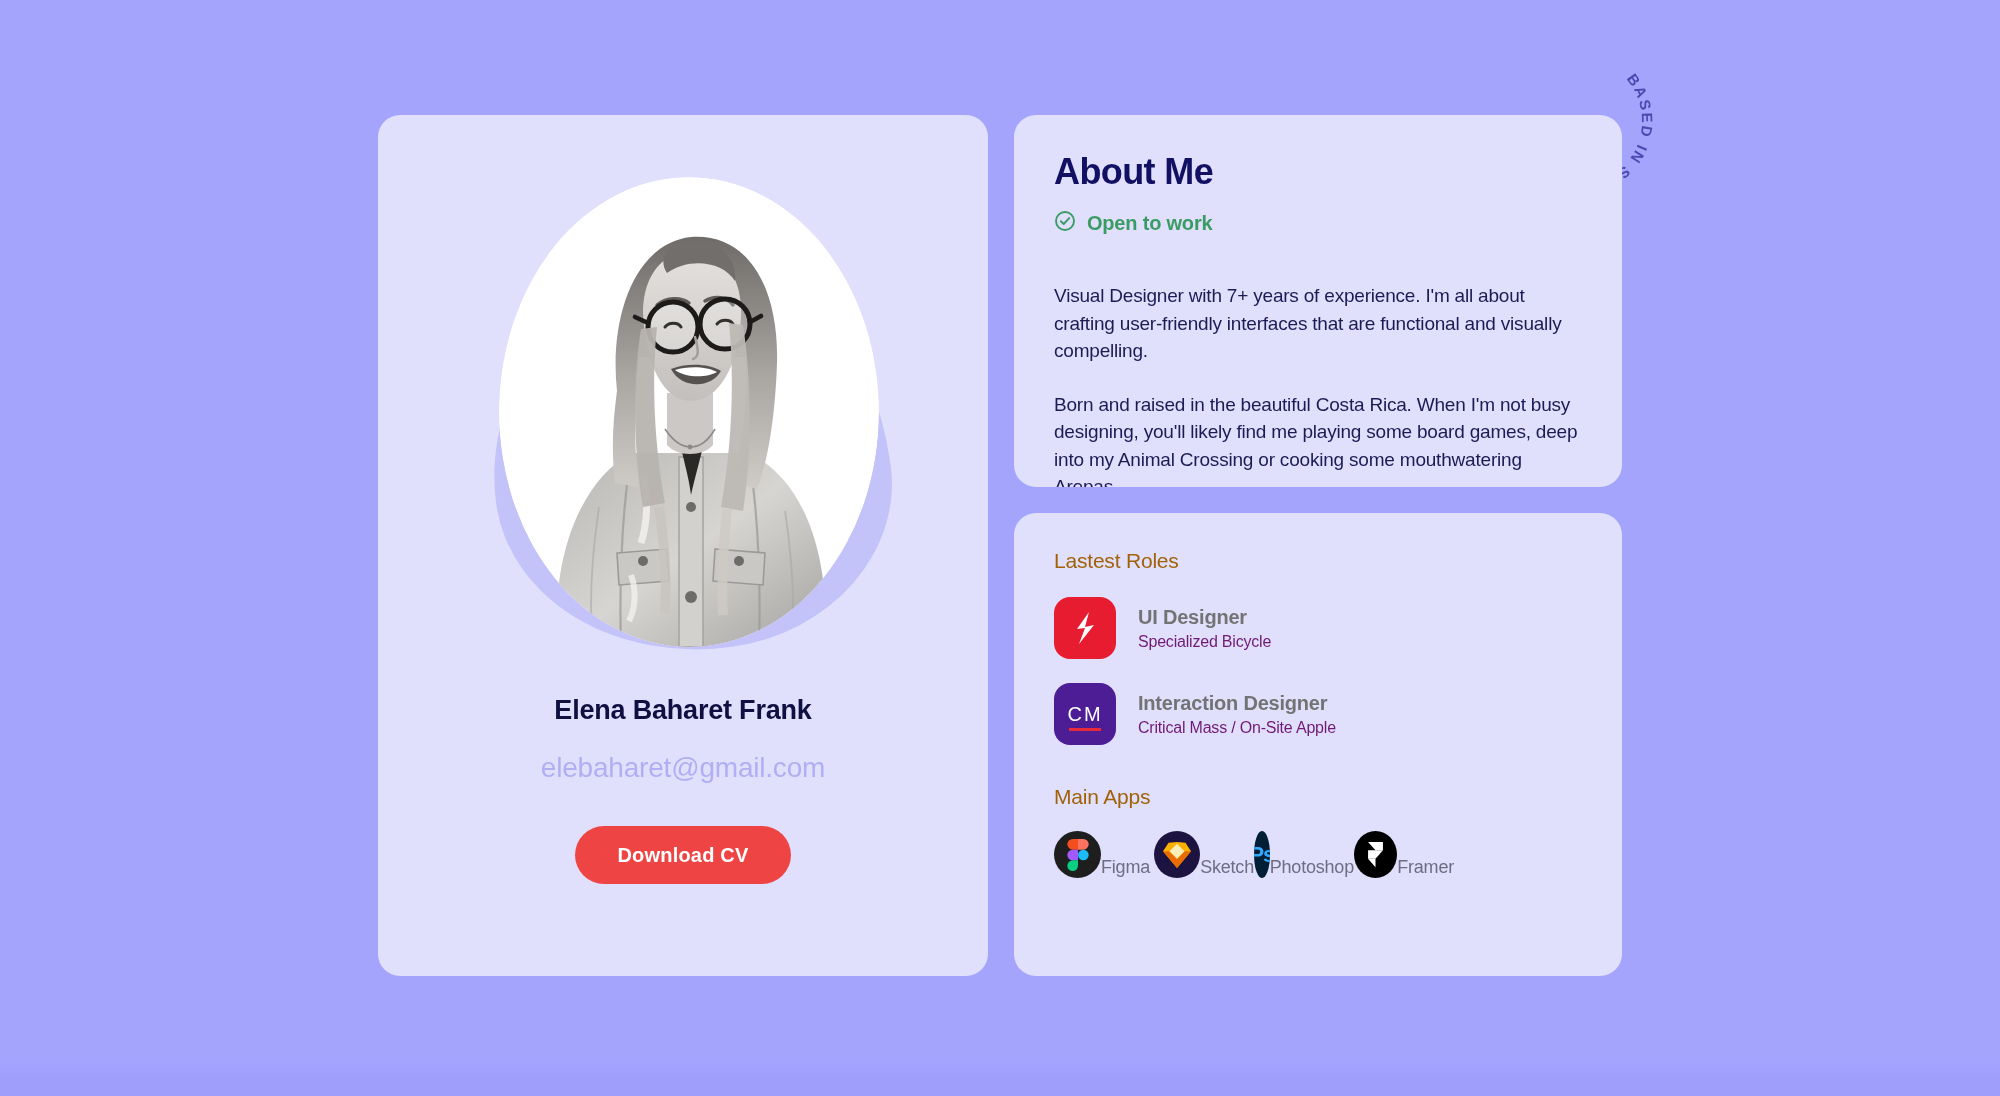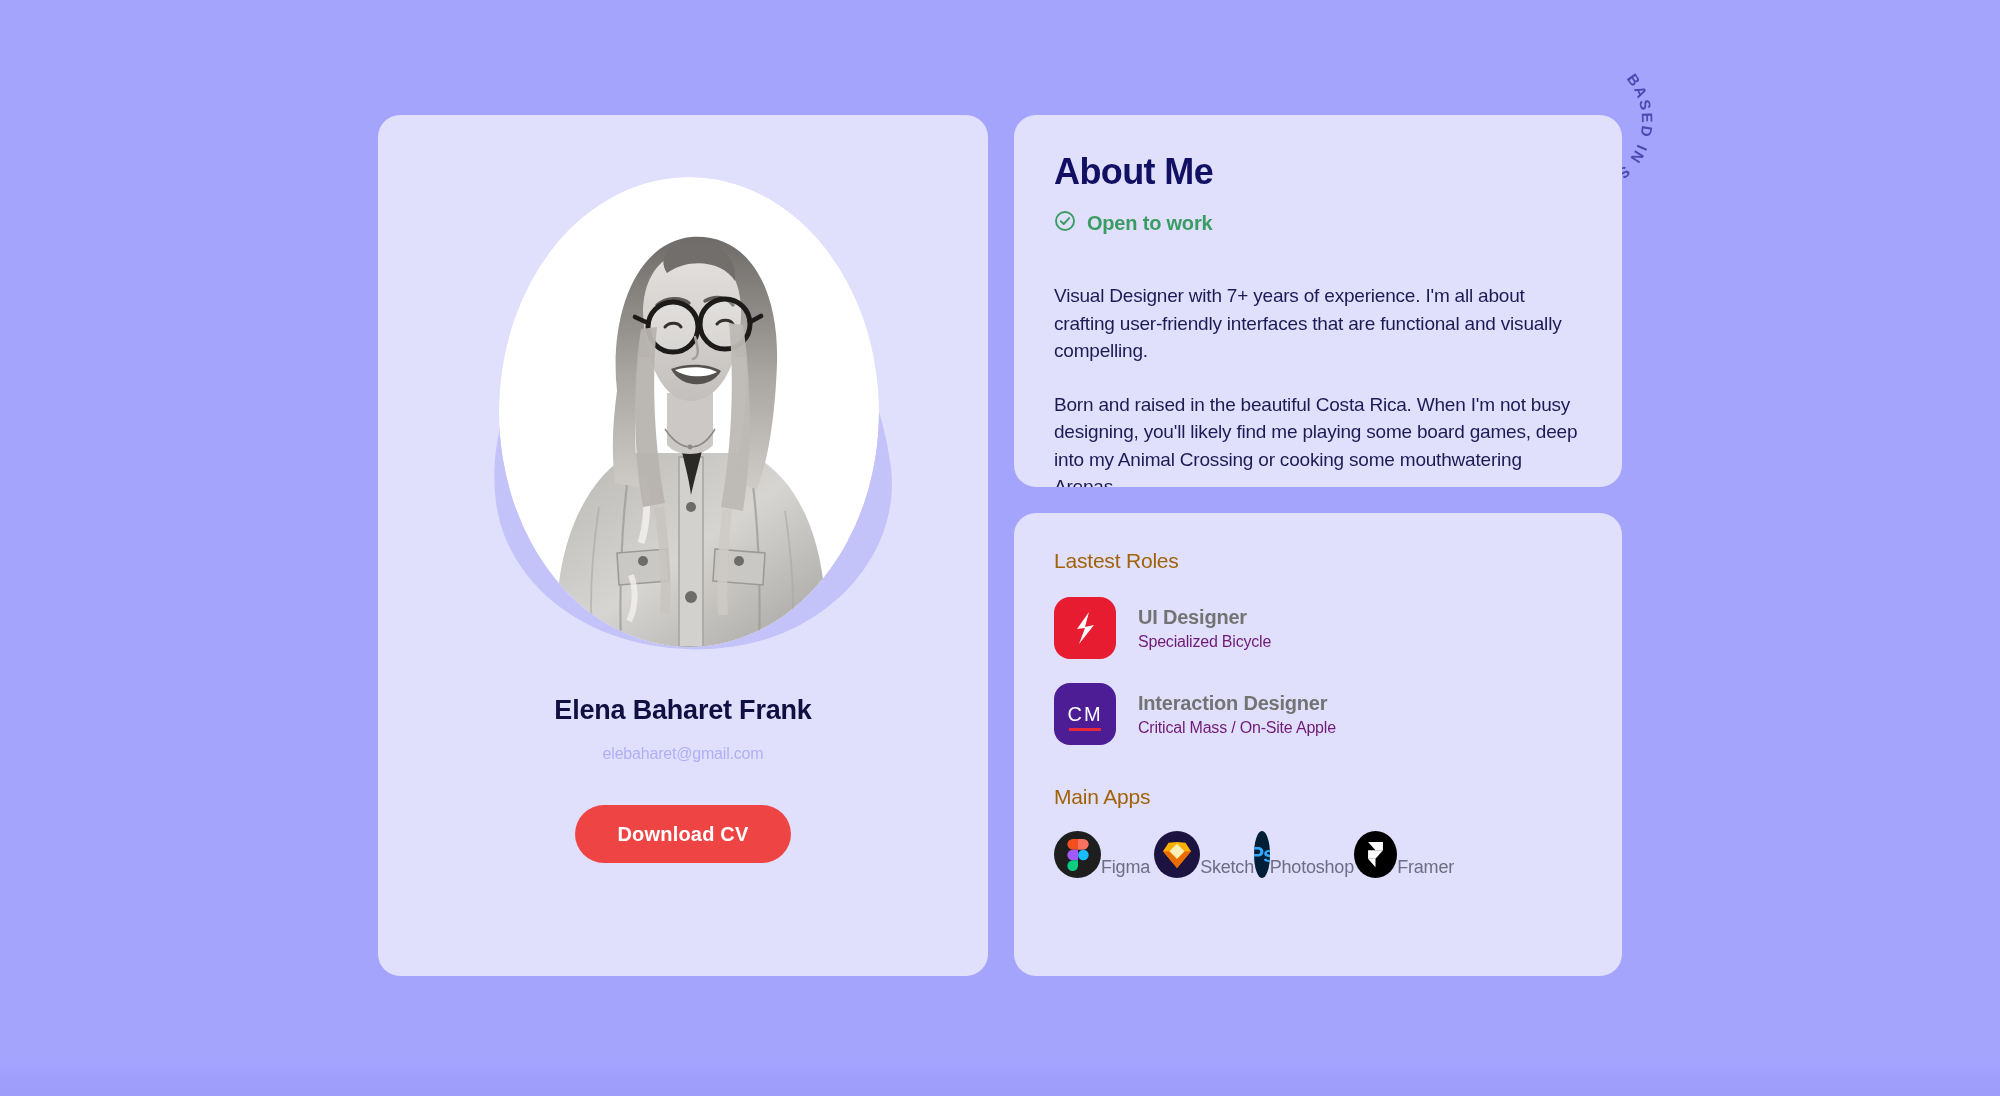--- a/index.html
+++ b/index.html
@@ -87,22 +87,22 @@
   .photo-svg { display: block; width: 380px; height: 470px; }
 
   .person-name {
     margin-top: 18px;
     font-size: 27px;
     font-weight: 700;
     color: #100f42;
     letter-spacing: -0.2px;
   }
   .person-email {
-    margin-top: 19px;
-    font-size: 16px;
+    margin-top: 26px;
+    font-size: 28px;
     color: #b0aff4;
     letter-spacing: -0.2px;
   }
   .cv-button {
     margin-top: 42px;
     background: #ef4444;
     color: #ffffff;
     border: none;
     border-radius: 999px;
     width: 216px;

